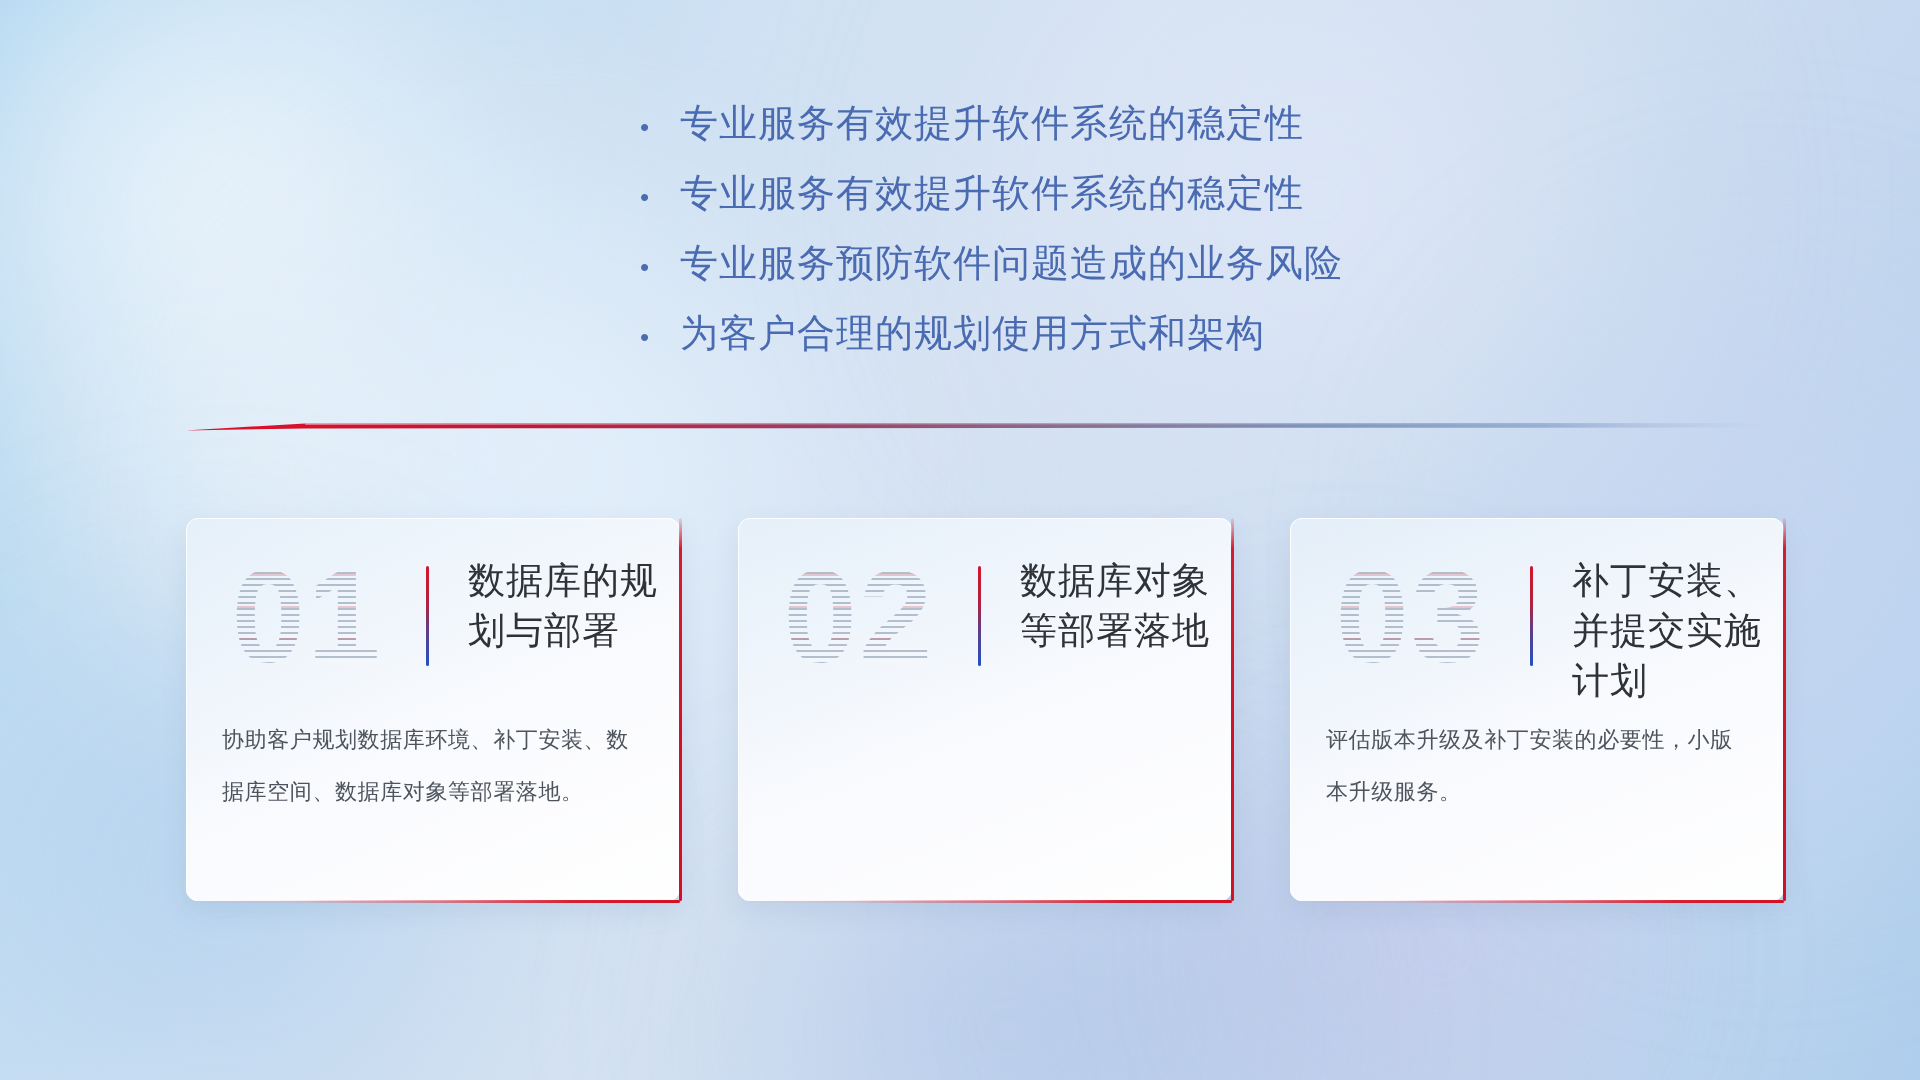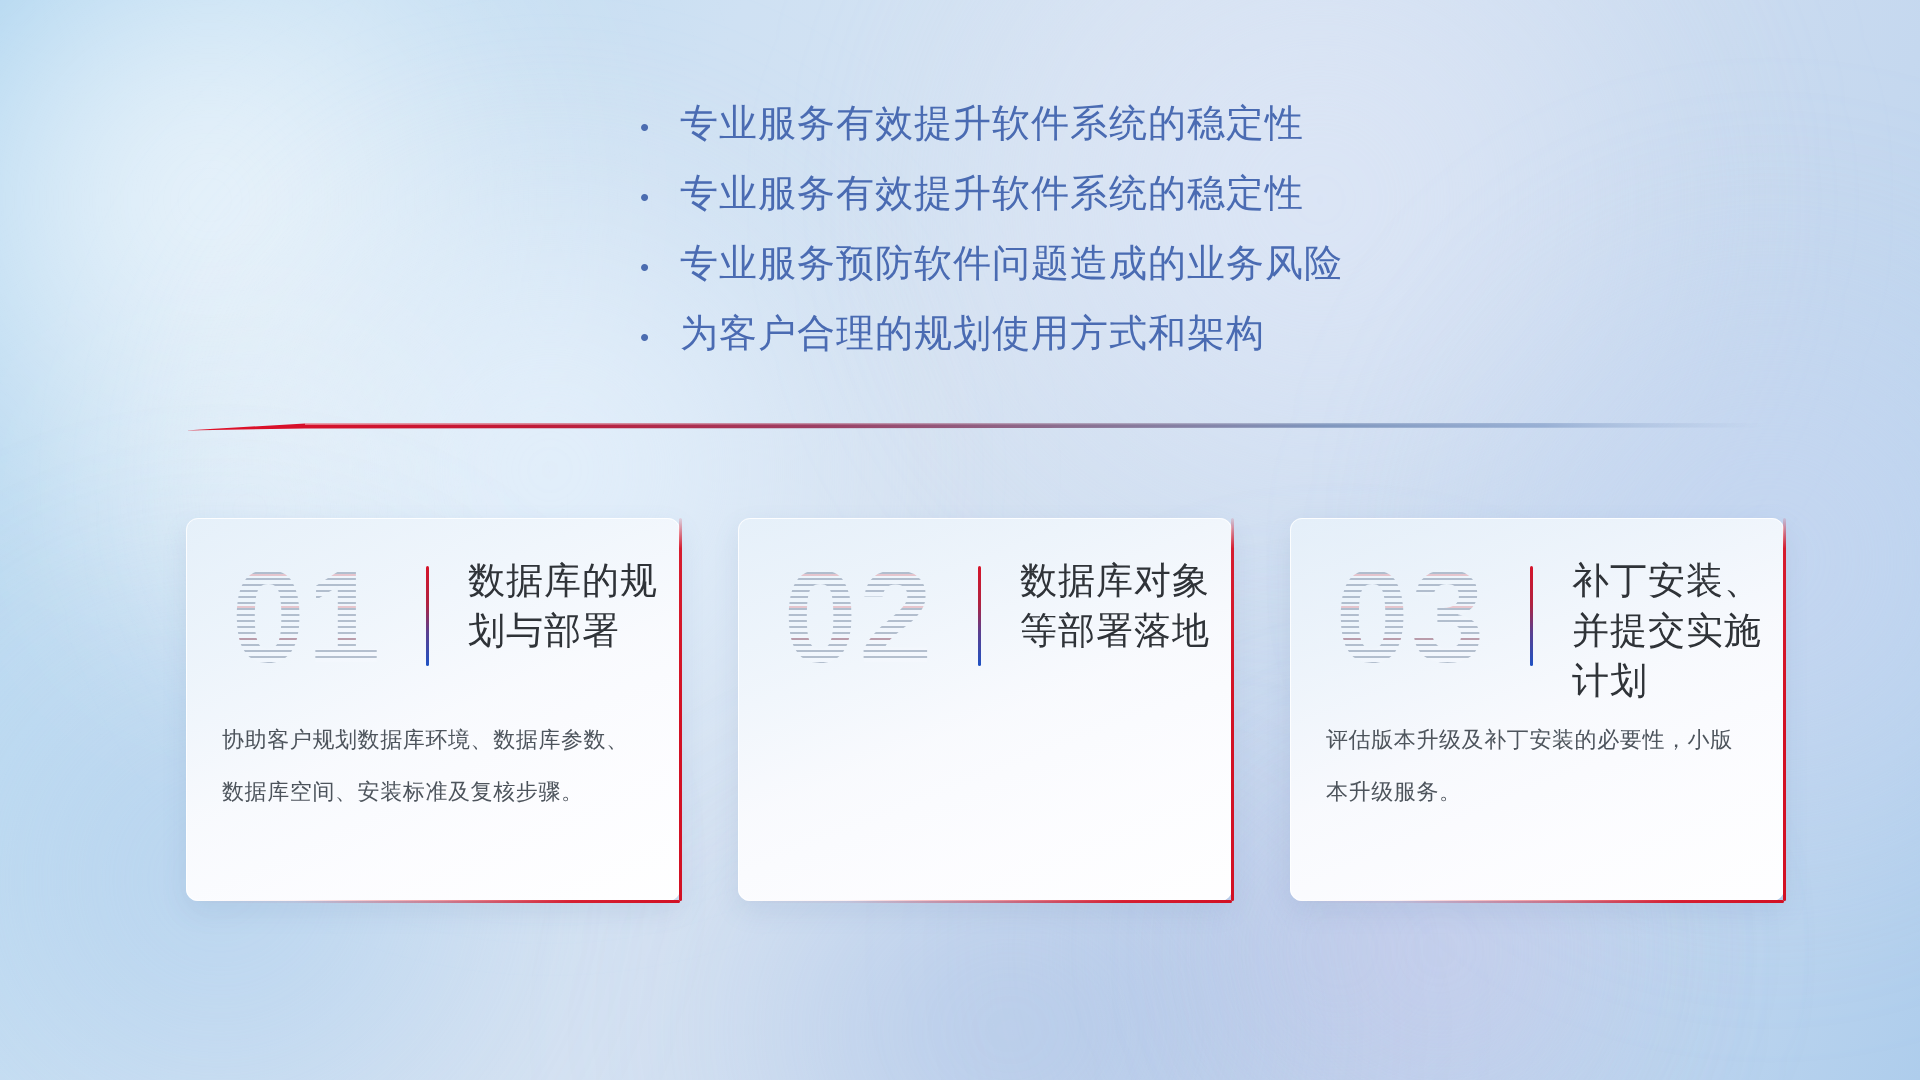--- a/index.html
+++ b/index.html
@@ -222,21 +222,21 @@
     <div class="card">
       <div class="card-inner-border"></div>
       <div class="edge-right"></div>
       <div class="edge-bottom"></div>
       <div class="card-head">
         <div class="ghost-num">01</div>
         <div class="ghost-num-tint">01</div>
         <div class="title-bar"></div>
         <div class="card-title">数据库的规划与部署</div>
       </div>
-      <div class="card-body">协助客户规划数据库环境、数据库参数、数据库空间、安装标准及复核步骤。</div>
+      <div class="card-body">协助客户规划数据库环境、补丁安装、数据库空间、数据库对象等部署落地。</div>
     </div>
 
     <div class="card">
       <div class="card-inner-border"></div>
       <div class="edge-right"></div>
       <div class="edge-bottom"></div>
       <div class="card-head">
         <div class="ghost-num">02</div>
         <div class="ghost-num-tint">02</div>
         <div class="title-bar"></div>

